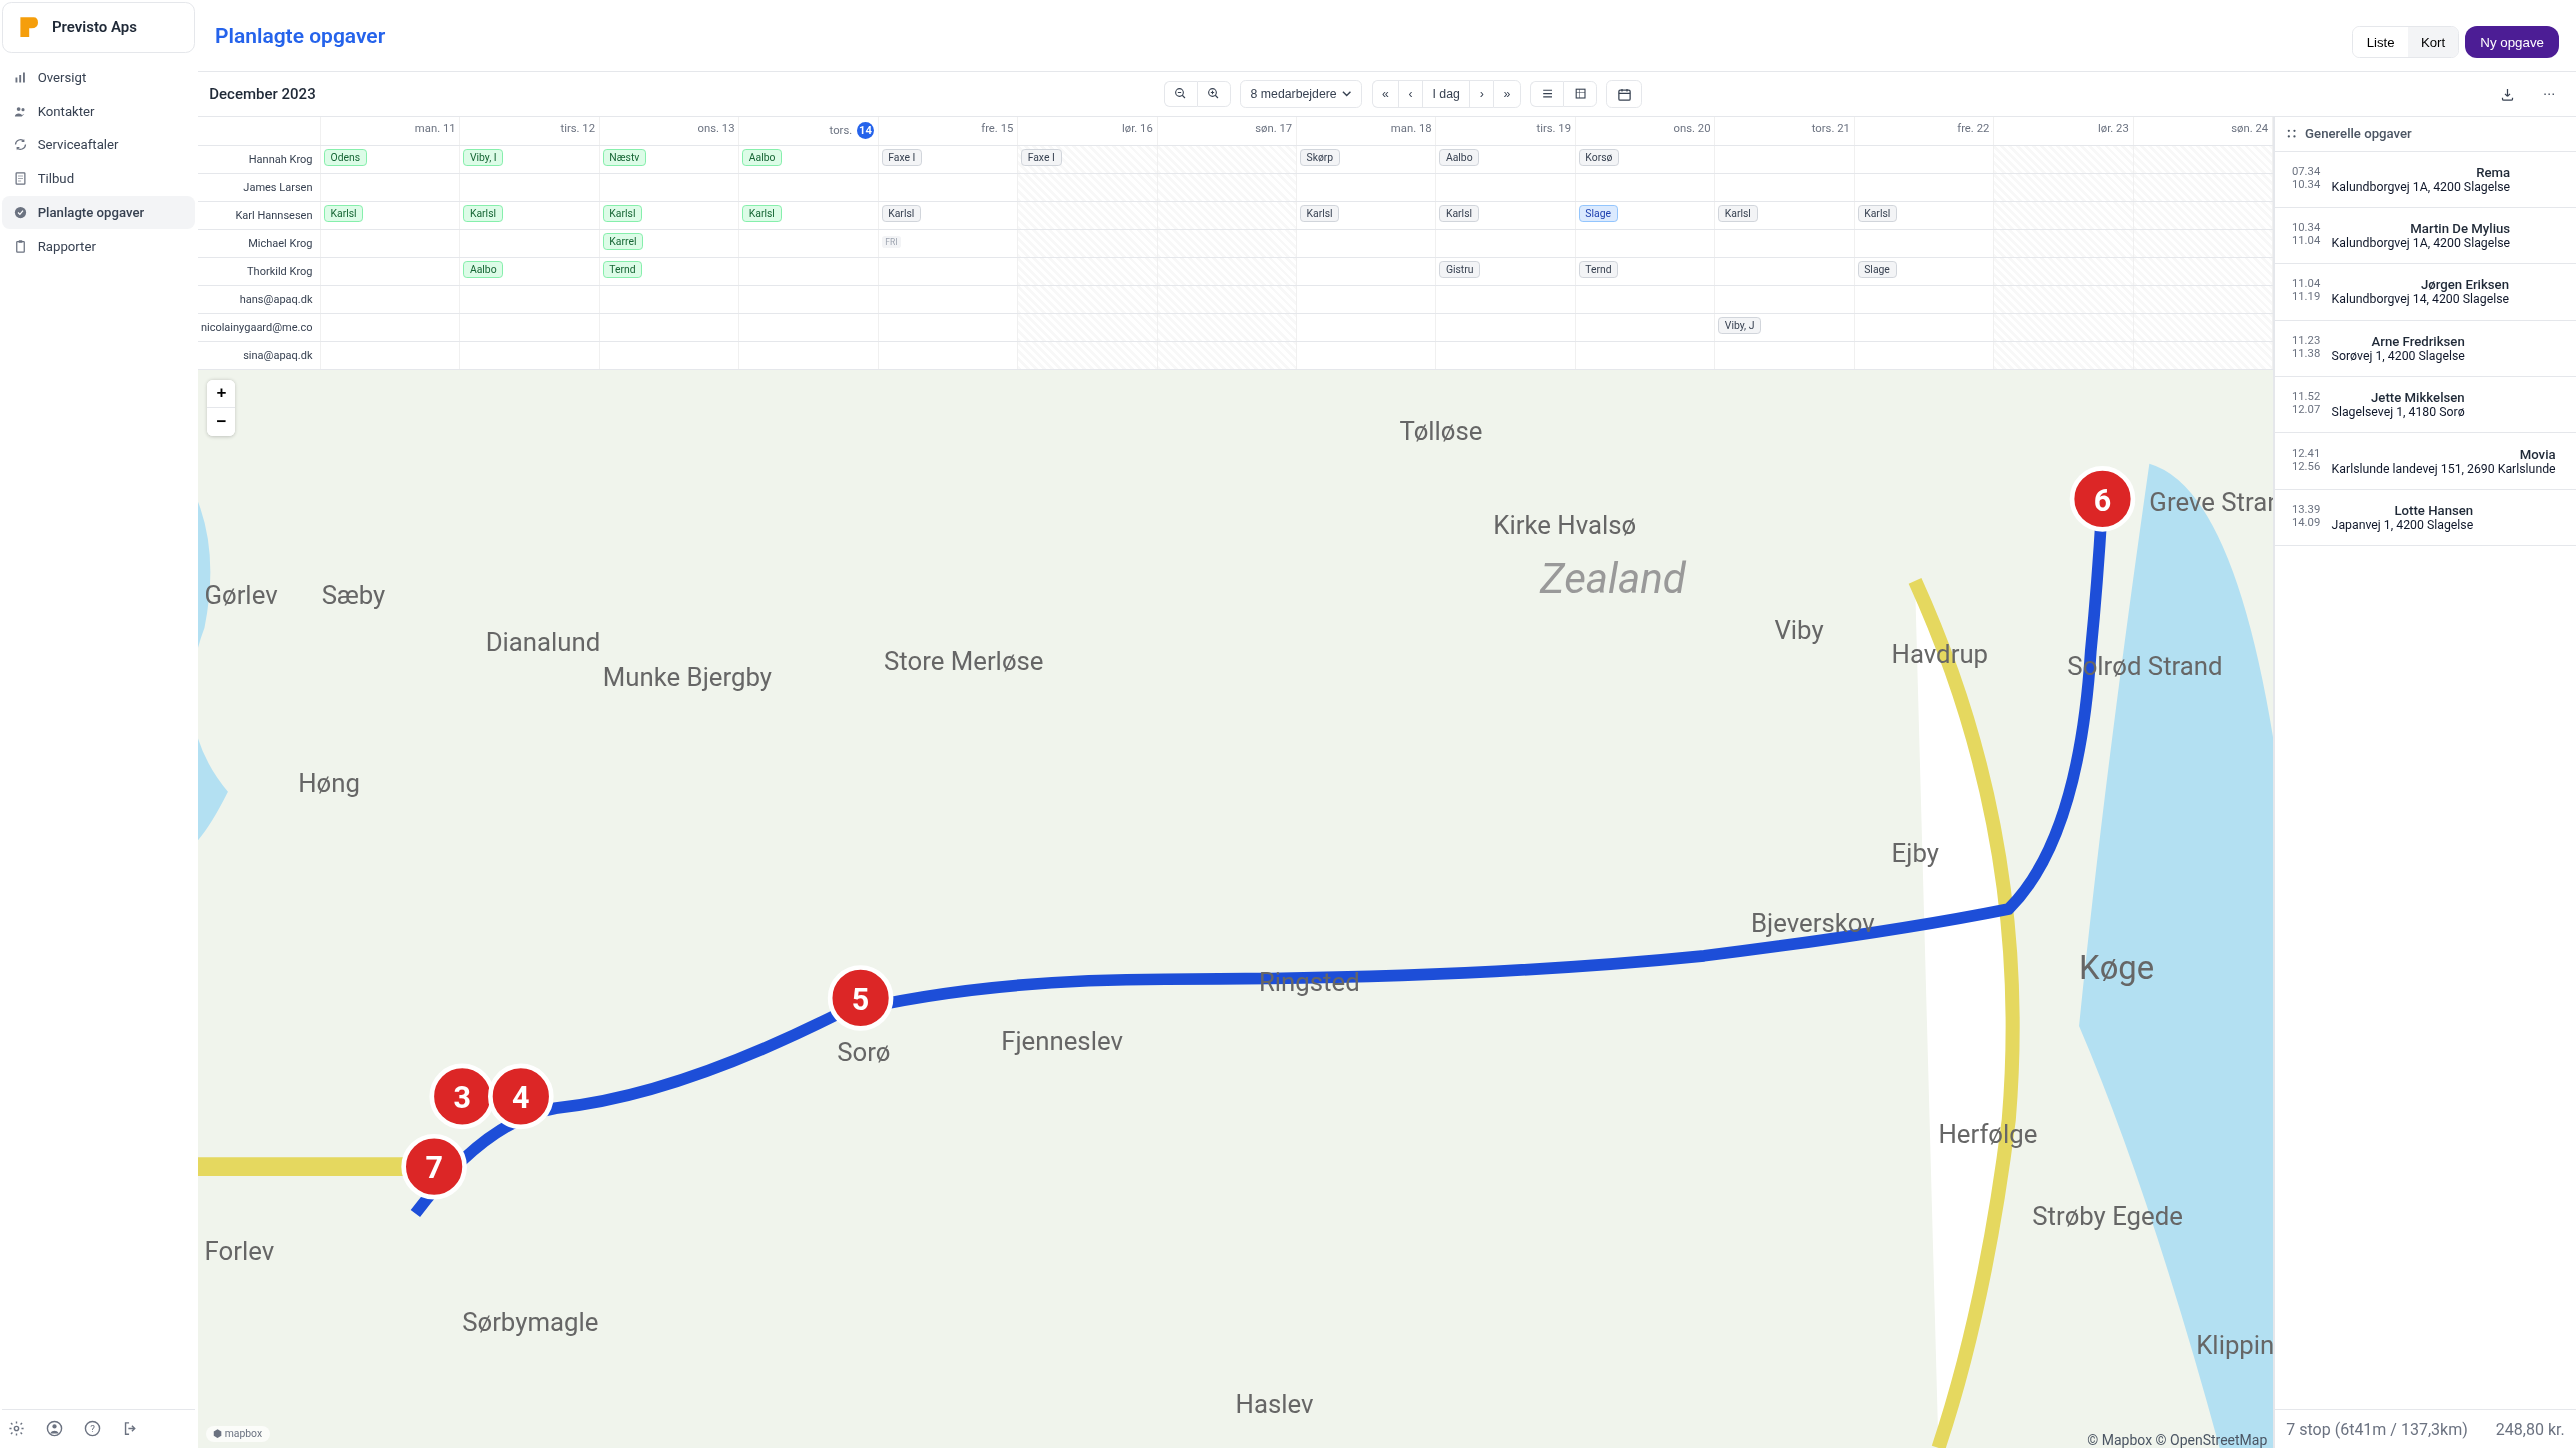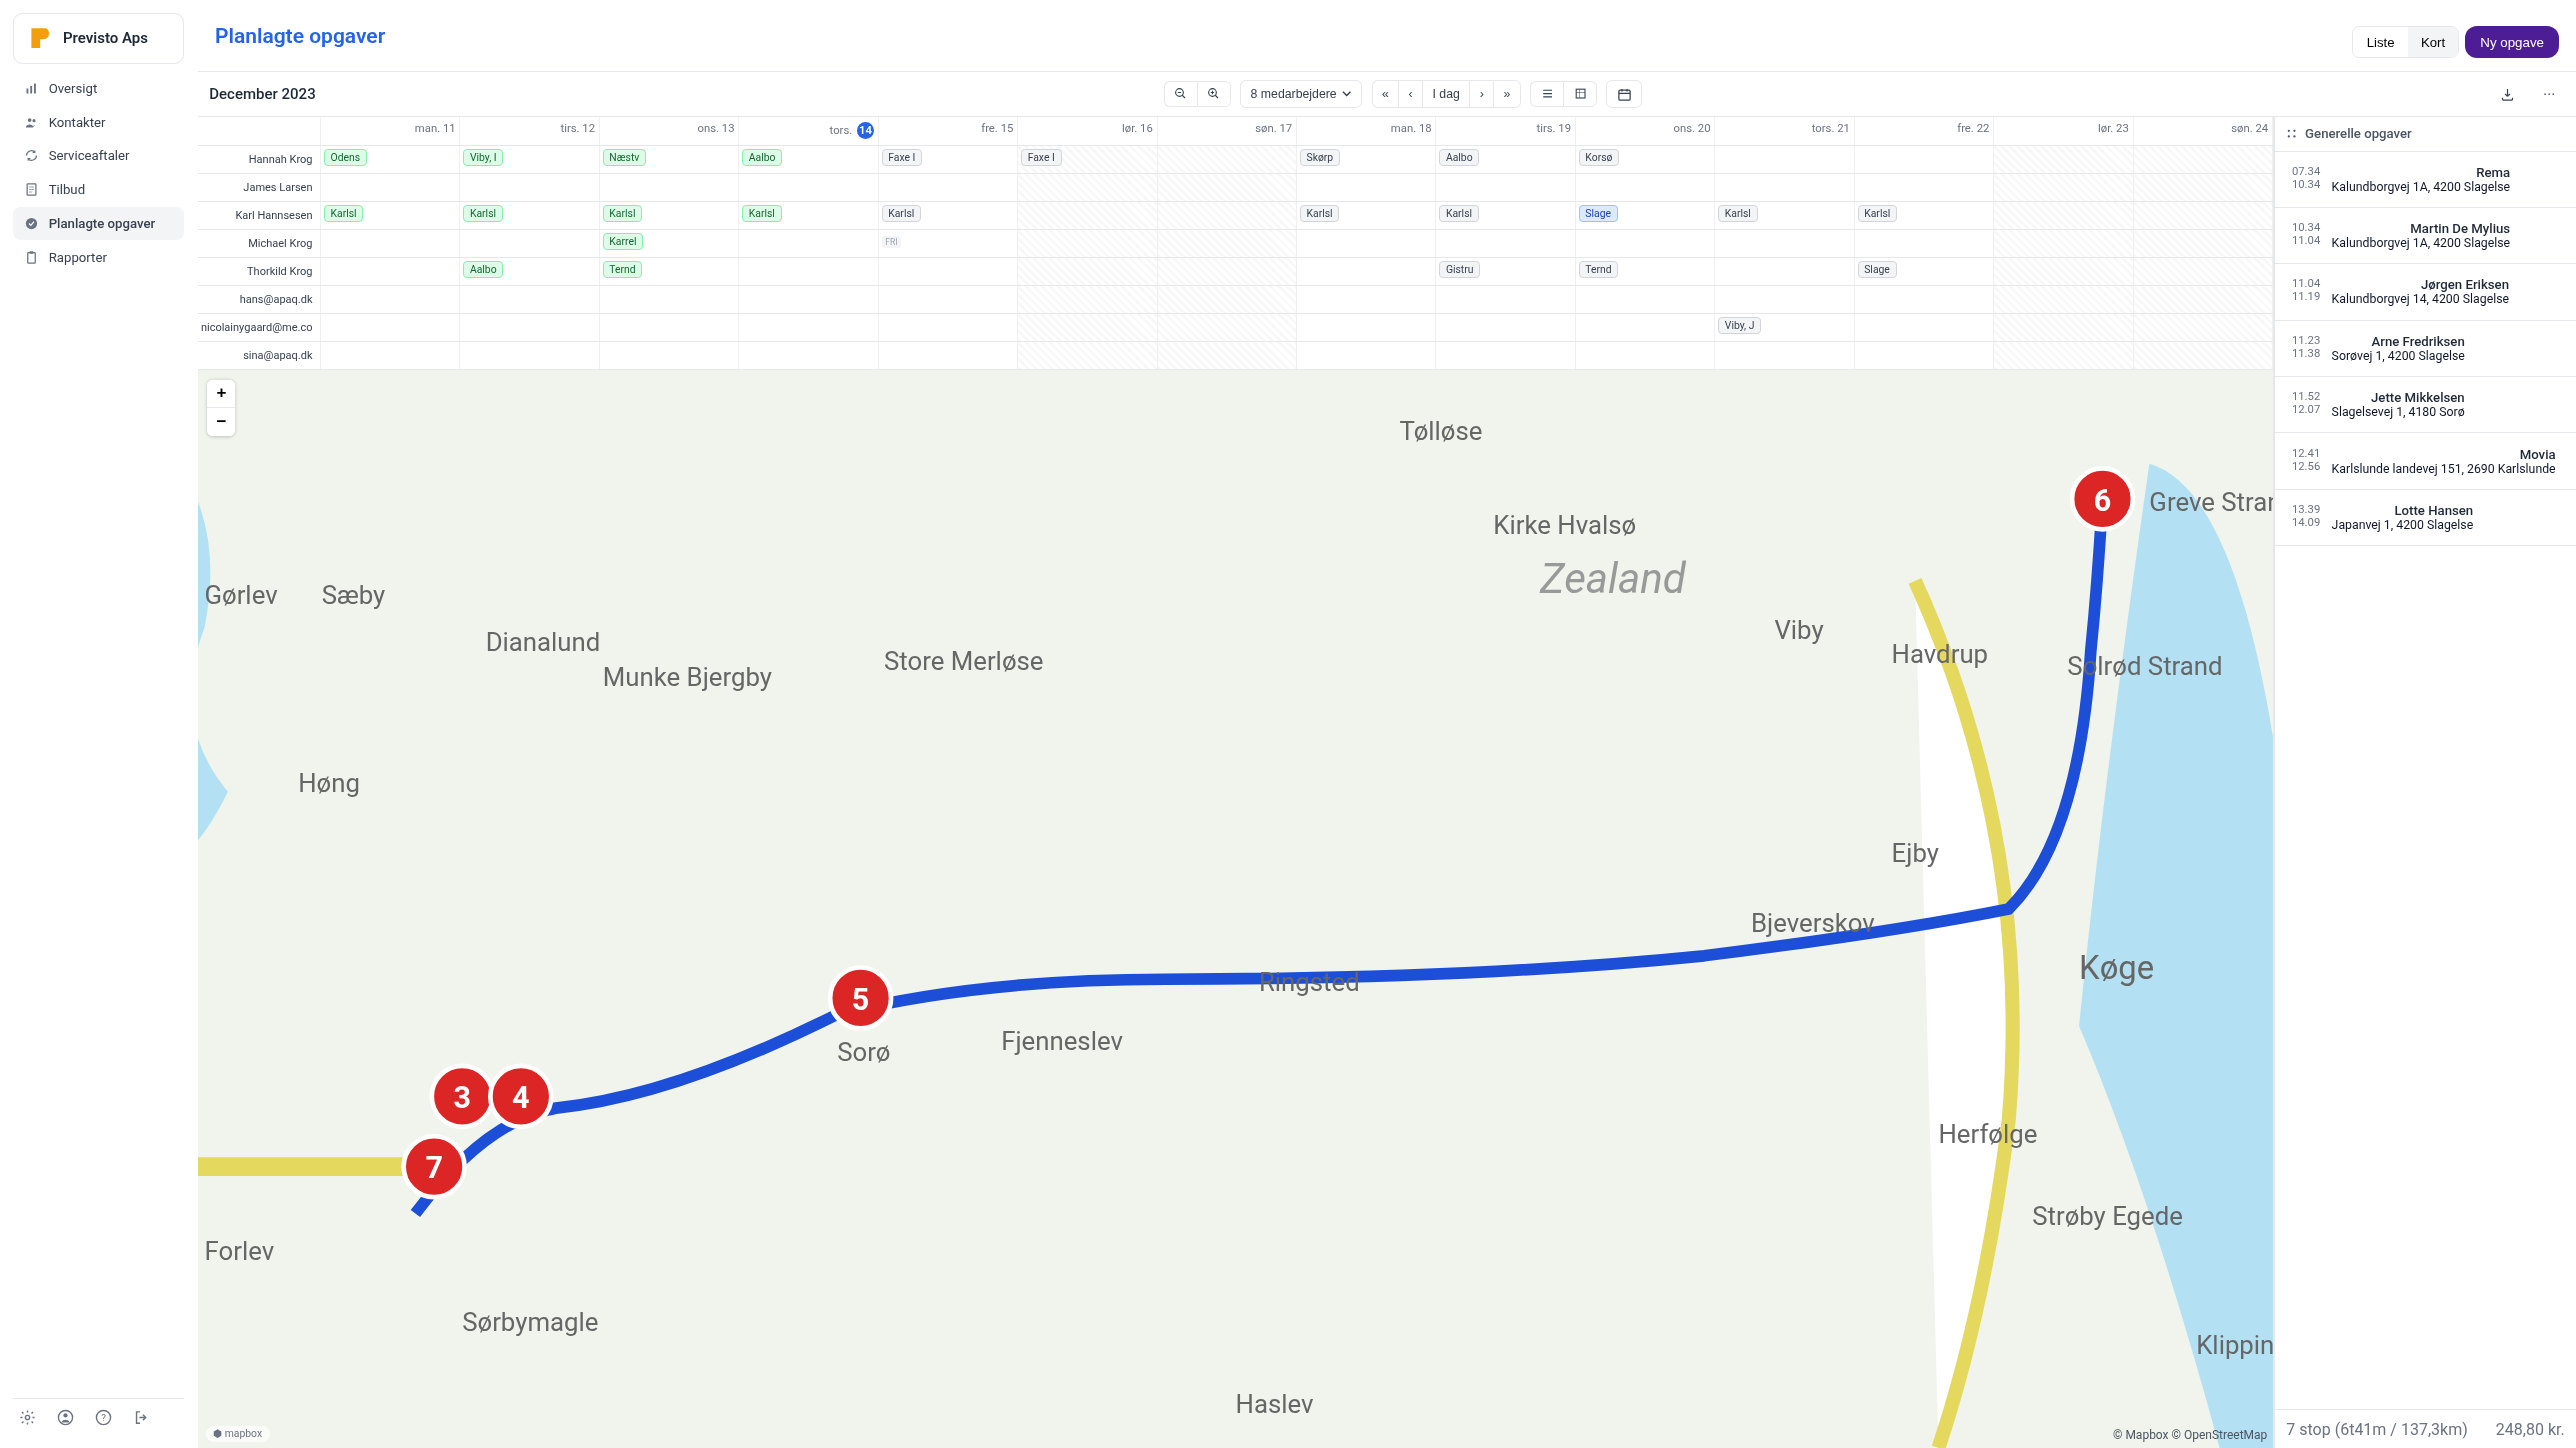--- a/index.html
+++ b/index.html
@@ -1,18 +1,18 @@
 <!DOCTYPE html>
 <html style="font-size:15px"><head>
 <meta charset="utf-8">
 <style>
 * { margin: 0; padding: 0; box-sizing: border-box; }
 body { font-family: -apple-system, BlinkMacSystemFont, 'Segoe UI', Roboto, sans-serif; font-size: 13.2px; color: #1f2937; background: #fff; overflow: hidden; }
 .app { display: flex; height: 100vh; }
-.sidebar { width: 198px; padding: 13px; display: flex; flex-direction: column; border-right: 0.9px solid transparent; }
+.sidebar { width: 198px; padding: 2px; display: flex; flex-direction: column; border-right: 0.9px solid transparent; }
 .brand { display: flex; align-items: center; gap: 9.4px; padding: 11.3px 13.2px; border: 0.9px solid #e5e7eb; border-radius: 9.4px; margin-bottom: 7.5px; }
 .brand-logo { width: 26.4px; height: 26.4px; }
 .brand-name { font-weight: 600; font-size: 15px; }
 .nav { flex: 1; }
 .nav-item { display: flex; align-items: center; gap: 9.4px; padding: 9.4px 11.3px; border-radius: 7.5px; cursor: pointer; color: #374151; }
 .nav-item.active { background: #f3f4f6; font-weight: 500; }
 .nav-item .ic { width: 15px; height: 15px; color: #6b7280; }
 .sidebar-footer { display: flex; gap: 21px; padding: 9.4px 5.7px; color: #6b7280; border-top: 0.9px solid #e5e7eb; }
 .sidebar-footer .ic { width: 17px; height: 17px; cursor: pointer; }
 .main { flex: 1; display: flex; flex-direction: column; min-width: 0; }
@@ -46,21 +46,21 @@
 .chip.green { background: #dcfce7; border-color: #86efac; color: #166534; }
 .chip.gray { background: #f3f4f6; border-color: #d1d5db; color: #374151; }
 .chip.blue { background: #dbeafe; border-color: #93c5fd; color: #1e40af; }
 .fri-label { background: #f3f4f6; color: #9ca3af; font-size: 8.5px; padding: 0.9px 3.8px; border-radius: 2.8px; }
 .map-area { flex: 1; position: relative; background: #e8f4e8; min-height: 0; }
 .map-svg { width: 100%; height: 100%; }
 .map-zoom { position: absolute; top: 9.4px; left: 9.4px; display: flex; flex-direction: column; background: #fff; border-radius: 5.7px; box-shadow: 0 0.9px 3.8px rgba(0,0,0,0.2); }
 .map-zoom button { width: 28px; height: 28px; border: none; background: #fff; cursor: pointer; font-size: 17px; font-weight: bold; }
 .map-zoom button:first-child { border-bottom: 0.9px solid #e5e7eb; border-radius: 5.7px 5.7px 0 0; }
 .map-zoom button:last-child { border-radius: 0 0 5.7px 5.7px; }
-.map-attr { position: absolute; bottom: 6px; right: 5.7px; font-size: 12px; color: #4b5563; }
+.map-attr { position: absolute; bottom: 0; right: 5.7px; font-size: 14px; color: #4b5563; }
 .map-logo { position: absolute; bottom: 5.7px; left: 7.5px; font-size: 10.4px; color: #6b7280; background: rgba(255,255,255,0.7); padding: 1.9px 7.5px; border-radius: 9.4px; }
 .marker { fill: #dc2626; stroke: #fff; stroke-width: 2; }
 .marker-text { fill: #fff; font-size: 13px; font-weight: bold; text-anchor: middle; }
 .route { stroke: #1d4ed8; stroke-width: 5; fill: none; }
 .task-panel { width: 302px; display: flex; flex-direction: column; border-left: 0.9px solid #e5e7eb; text-align: right; }
 .task-panel-header { padding: 9.4px 11.3px; font-weight: 500; border-bottom: 0.9px solid #e5e7eb; display: flex; align-items: center; gap: 7.5px; color: #4b5563; }
 .task-list { flex: 1; overflow: auto; }
 .task-item { display: flex; gap: 11.3px; padding: 13.2px 11.3px; border-bottom: 0.9px solid #e5e7eb; cursor: pointer; }
 .task-time { font-size: 11.3px; color: #6b7280; min-width: 34px; }
 .task-title { font-weight: 500; }

